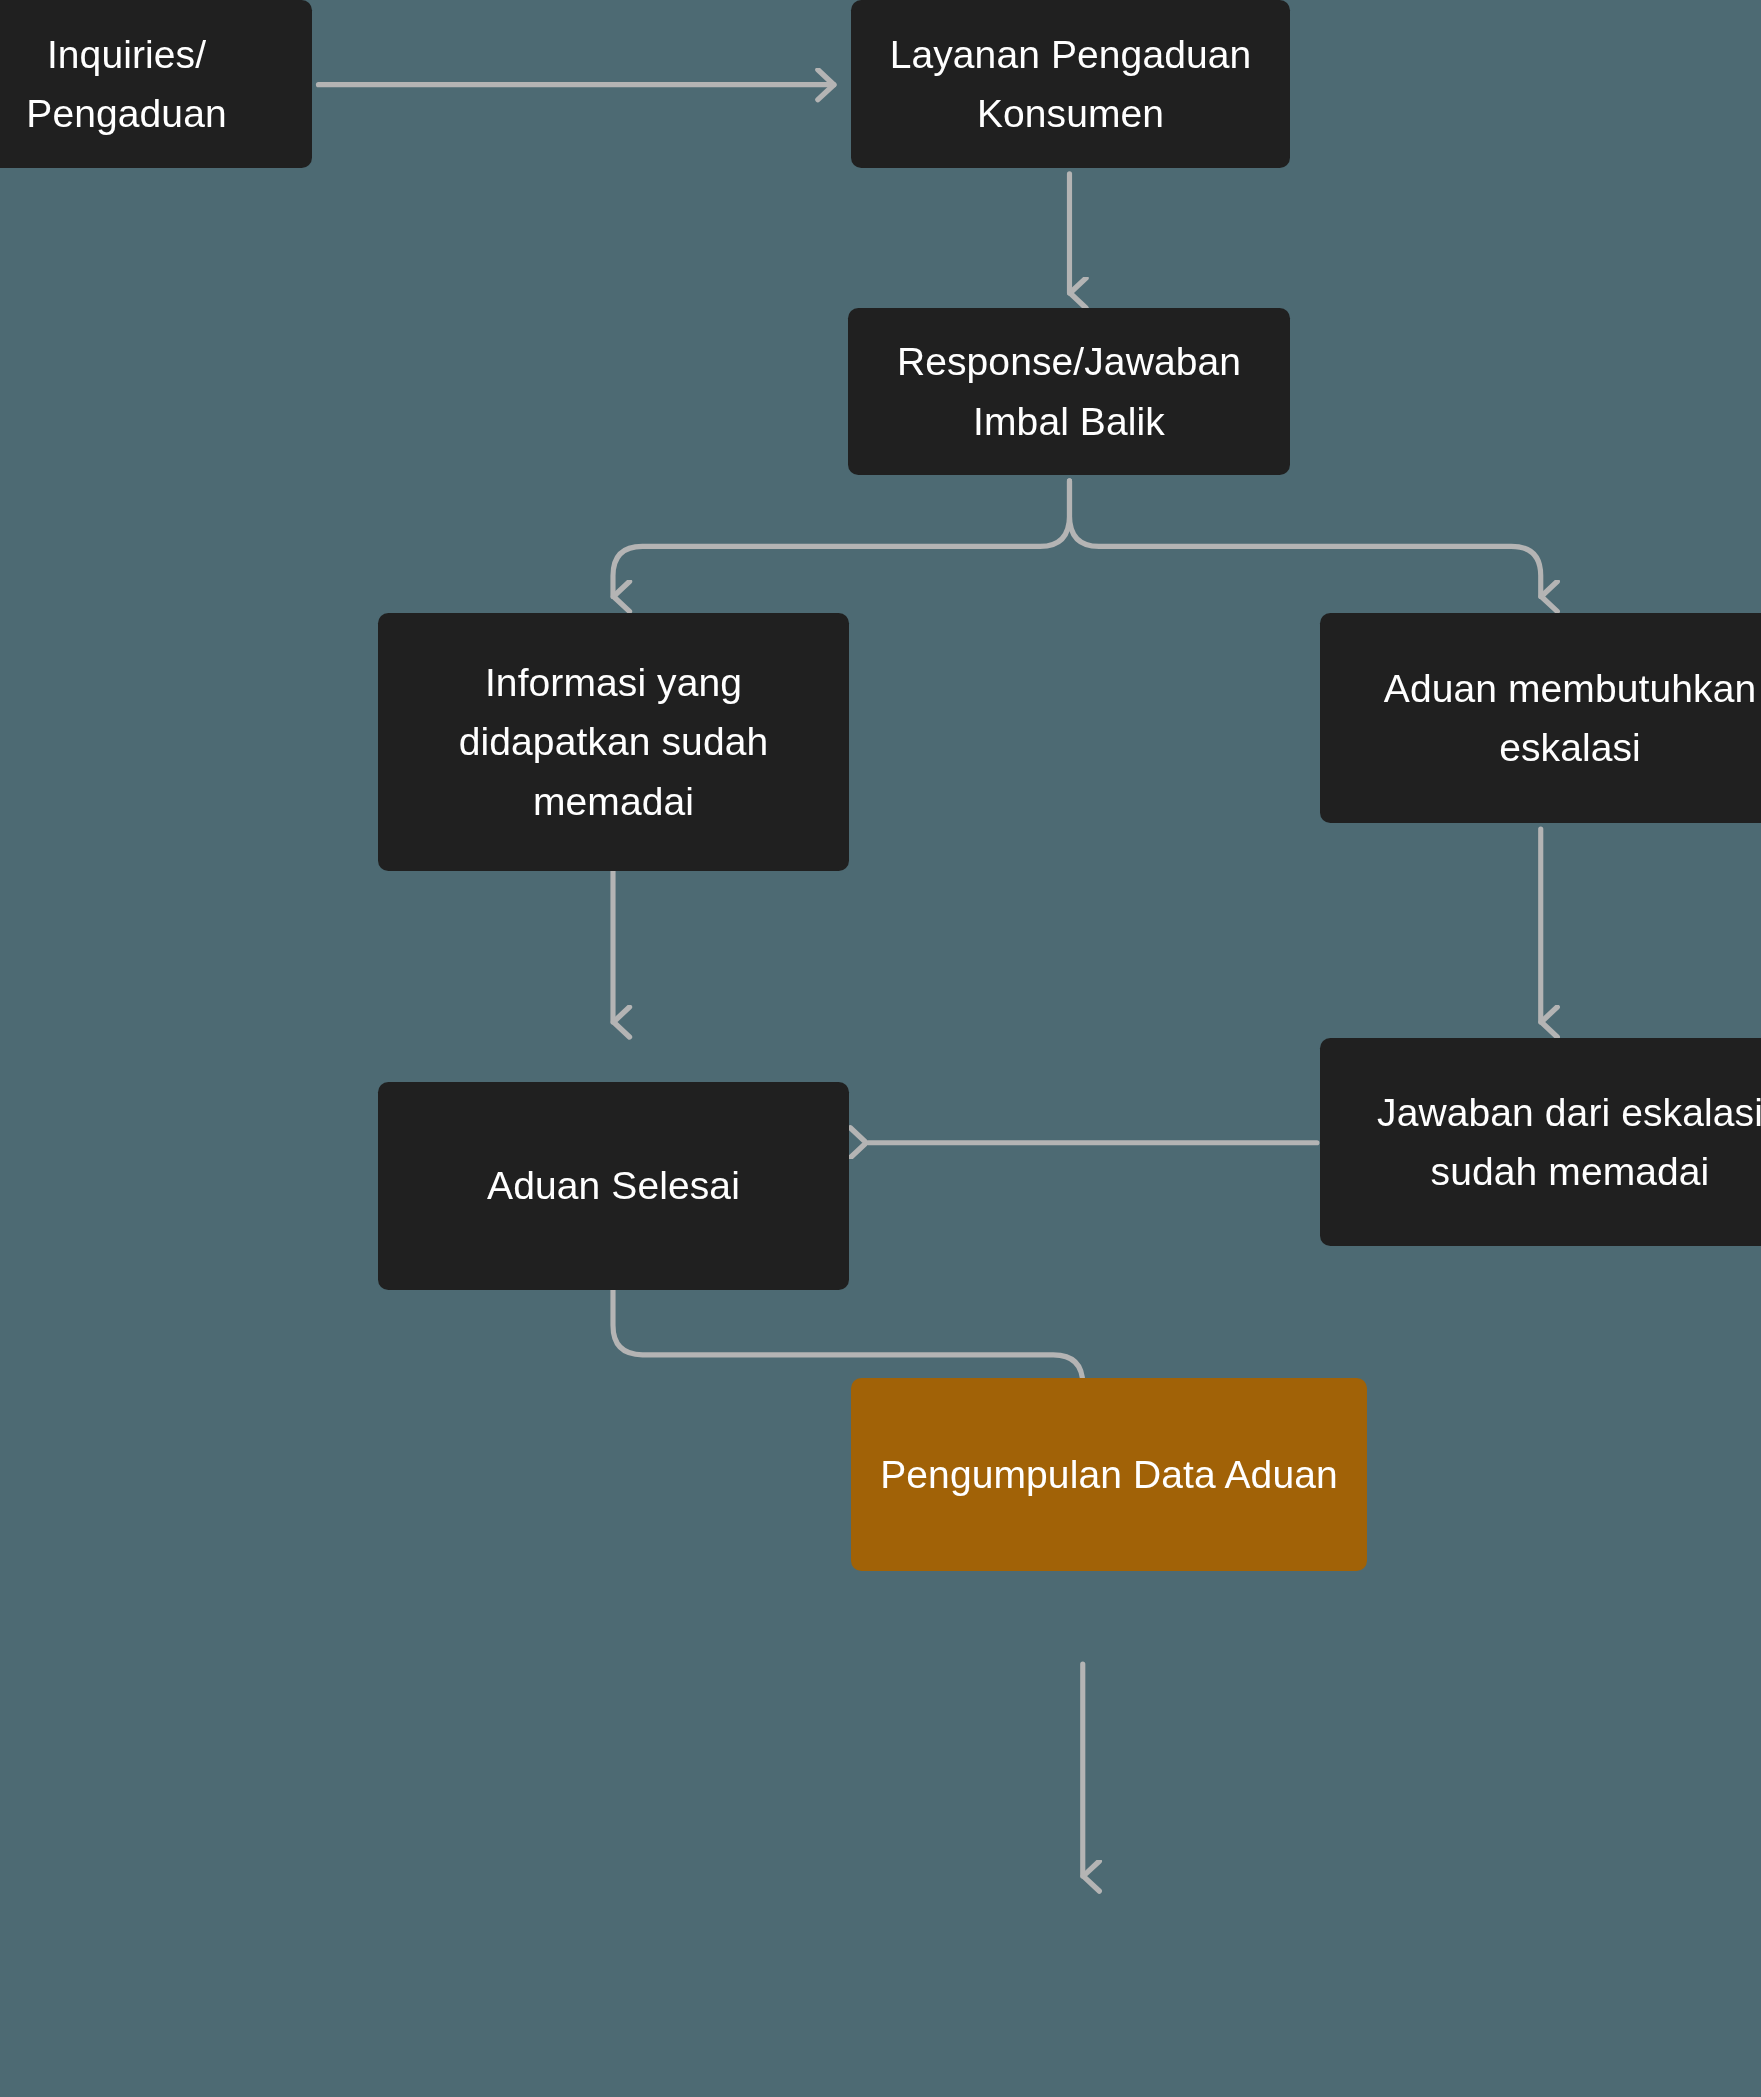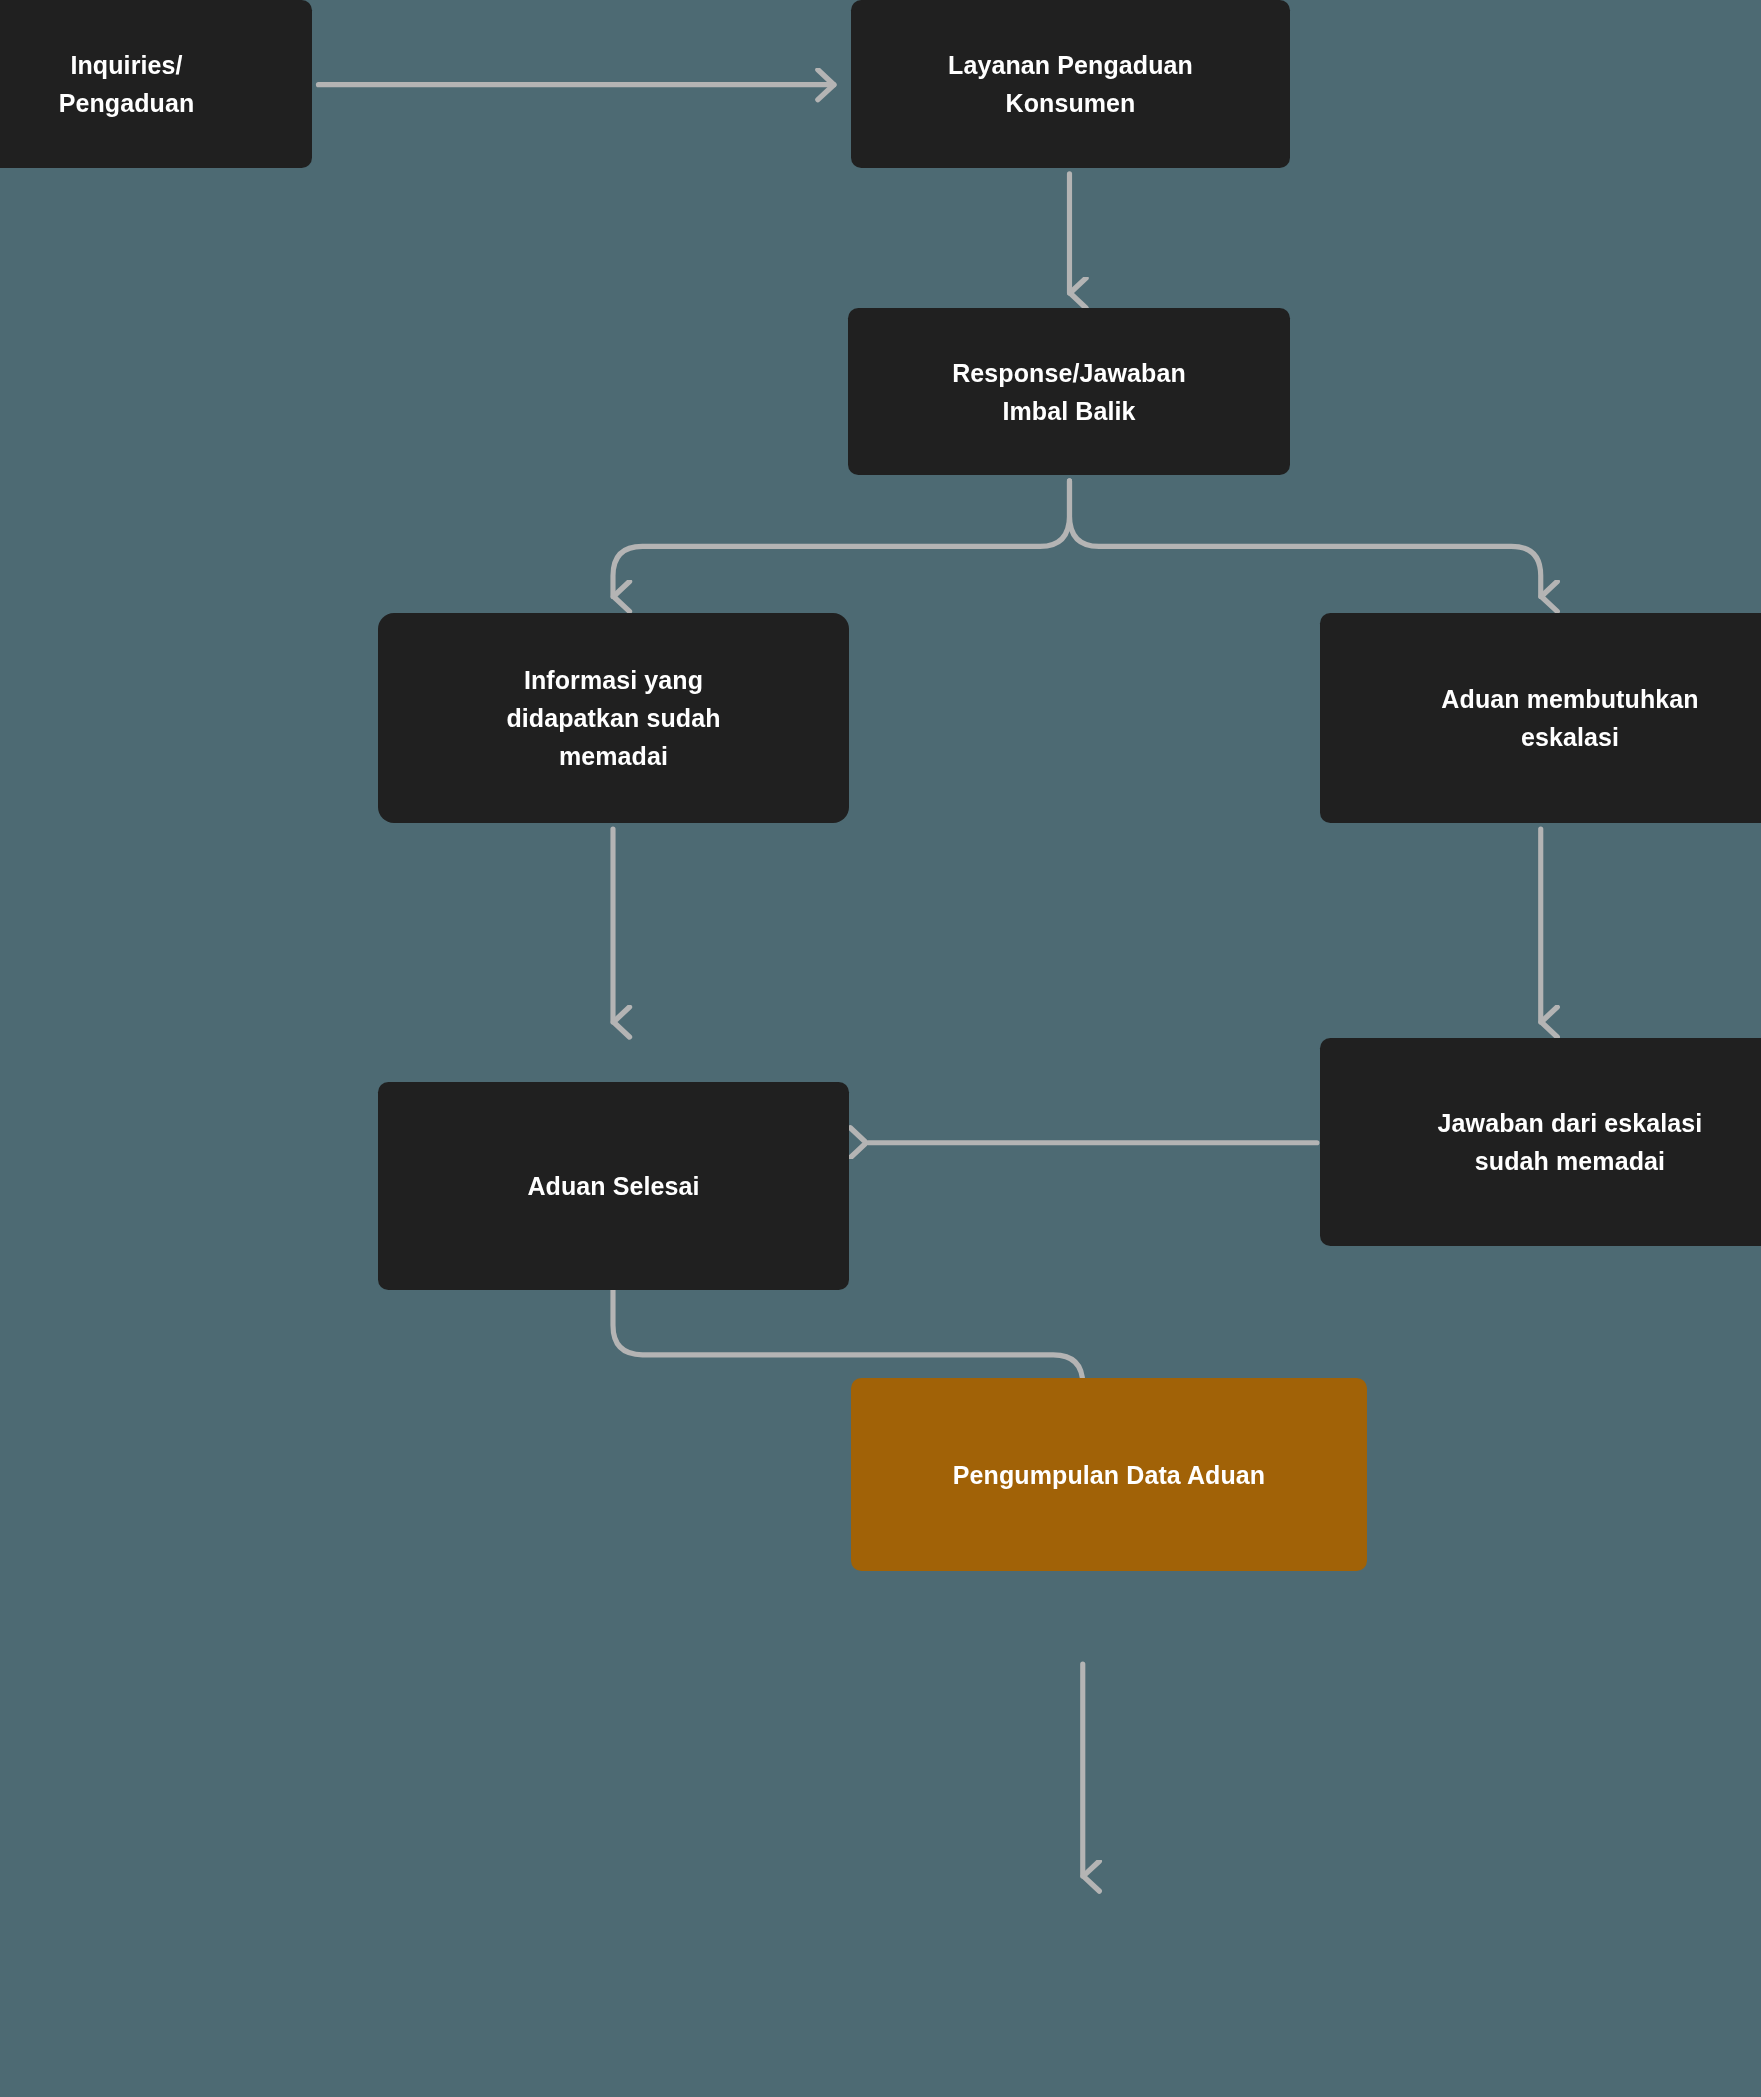--- a/index.html
+++ b/index.html
@@ -33,23 +33,23 @@
     display: flex;
     align-items: center;
     justify-content: center;
     text-align: center;
     box-sizing: border-box;
     padding: 7.4px 19px;
     z-index: 2;
   }
   .node .label {
     color: #ffffff;
-    font-size: 25px;
+    font-size: 39px;
     line-height: 1.52;
-    font-weight: 700;
+    font-weight: 400;
     letter-spacing: 0.1px;
     white-space: pre-line;
   }
 </style>
 </head>
 <body style="background: rgb(77, 106, 115);">
 
 <div id="canvas" style="background: rgb(77, 106, 115);">
 
   <svg id="edges" viewBox="0 0 2392 2848" width="1762" height="2097" xmlns="http://www.w3.org/2000/svg">
@@ -94,21 +94,21 @@
   <div class="node" style="left: 851px; top: 0px; width: 439px; height: 168px; background: rgb(32, 32, 32);">
     <span class="label" style="color: rgb(255, 255, 255);">Layanan Pengaduan
 Konsumen</span>
   </div>
 
   <div class="node" style="left: 848px; top: 308px; width: 442px; height: 167px; background: rgb(32, 32, 32);">
     <span class="label" style="color: rgb(255, 255, 255);">Response/Jawaban
 Imbal Balik</span>
   </div>
 
-  <div class="node" style="left: 378px; top: 613px; width: 471px; height: 210px; background: rgb(32, 32, 32); border-radius: 16px;">
+  <div class="node" style="left: 378px; top: 613px; width: 471px; height: 258px; background: rgb(32, 32, 32);">
     <span class="label" style="color: rgb(255, 255, 255);">Informasi yang
 didapatkan sudah
 memadai</span>
   </div>
 
   <div class="node" style="left: 1320px; top: 613px; width: 500px; height: 210px; background: rgb(32, 32, 32);">
     <span class="label" style="color: rgb(255, 255, 255);">Aduan membutuhkan
 eskalasi</span>
   </div>
 

